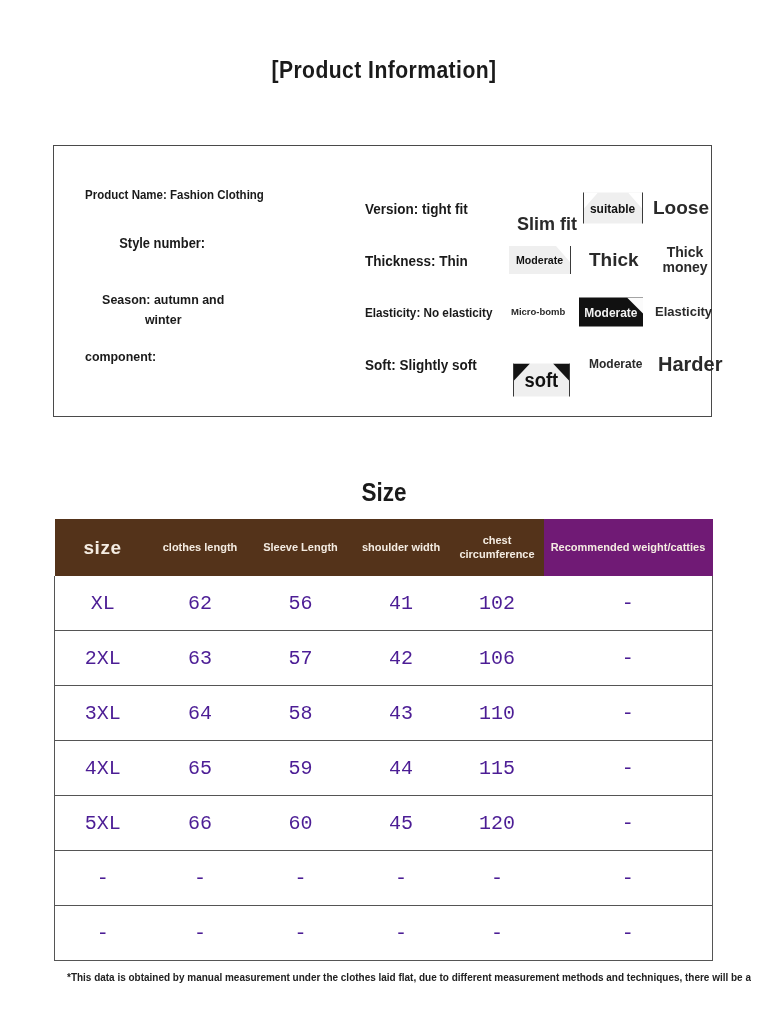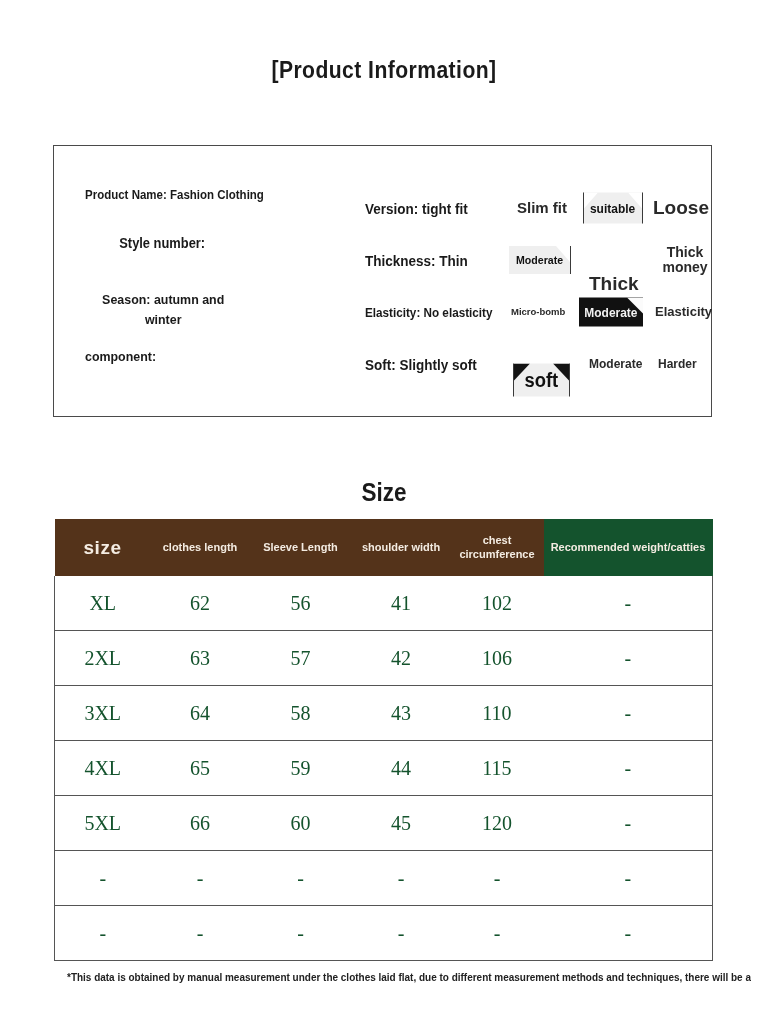--- a/index.html
+++ b/index.html
@@ -212,23 +212,23 @@
     border: none;
   }
   .size-table th.size-col {
     font-size: 19px;
     letter-spacing: 0.5px;
   }
   .size-table td {
     height: 52px;
     text-align: center;
     vertical-align: middle;
-    font-family: Liberation Serif, serif;
+    font-family: Liberation Mono, monospace;
     font-size: 20px;
-    color: #14532d;
+    color: #4c1d95;
     border-bottom: 1.5px solid #555;
     border-left: 1.5px solid #555;
     border-right: 1.5px solid #555;
   }
   .size-table tr td:not(:first-child):not(:last-child) {
     border-left: none;
     border-right: none;
   }
   .size-table tr td:first-child { border-right: none; }
   .size-table tr td:last-child  { border-left: none; }
@@ -262,38 +262,38 @@
     <div class="row r2">Style number:</div>
     <div class="row r3">Season: autumn and winter</div>
     <div class="row r4">component:</div>
   </div>
 
   <div class="attr-rows">
 
     <div class="attr-row">
       <div class="attr-label" style="font-size:15px;">Version: tight fit</div>
       <div class="attr-opts">
-        <div class="opt" style="left:4px; font-size:15px;">Slim fit</div>
+        <div class="opt" style="left:4px; font-size:18px;margin-top:16px;">Slim fit</div>
         <div class="chip light" style="left:70px; width:60px; height:31px; font-size:13px;">
           <span class="curl-l"></span>
           <span class="curl-r"></span>
           <span class="chip-text">suitable</span>
         </div>
         <div class="opt" style="left:140px; font-size:19px;">Loose</div>
       </div>
     </div>
 
     <div class="attr-row">
       <div class="attr-label" style="font-size:15px;">Thickness: Thin</div>
       <div class="attr-opts">
         <div class="chip light" style="left:-4px; width:62px; height:28px; font-size:11.5px; border-left:none;">
           <span class="curl-r"></span>
           <span class="chip-text">Moderate</span>
         </div>
-        <div class="opt" style="left:76px; font-size:19px;margin-top:24px;">Thick</div>
+        <div class="opt" style="left:76px; font-size:19px;">Thick</div>
         <div class="opt" style="left:148px; width:48px; font-size:14px; white-space:normal;">Thick money</div>
       </div>
     </div>
 
     <div class="attr-row">
       <div class="attr-label" style="font-size:13px;">Elasticity: No elasticity</div>
       <div class="attr-opts">
         <div class="opt" style="left:-2px; font-size:9.5px;">Micro-bomb</div>
         <div class="chip dark" style="left:66px; width:64px; height:29px; font-size:13px;">
           <span class="curl-r"></span>
@@ -305,21 +305,21 @@
 
     <div class="attr-row">
       <div class="attr-label" style="font-size:15px;">Soft: Slightly soft</div>
       <div class="attr-opts">
         <div class="chip dark-corners" style="left:0px; width:57px; height:33px; font-size:20px;">
           <span class="curl-l"></span>
           <span class="curl-r"></span>
           <span class="chip-text">soft</span>
         </div>
         <div class="opt" style="left:76px; font-size:12px;">Moderate</div>
-        <div class="opt" style="left:145px; font-size:12px;">Harder</div>
+        <div class="opt" style="left:145px; font-size:20px;">Harder</div>
       </div>
     </div>
 
   </div>
 </div>
 
 <div class="size-heading">Size</div>
 
 <table class="size-table">
   <colgroup>
@@ -330,21 +330,21 @@
     <col style="width:93px">
     <col style="width:169px">
   </colgroup>
   <thead>
     <tr>
       <th class="size-col" style="background: rgb(84, 51, 26);">size</th>
       <th style="background: rgb(84, 51, 26);">clothes length</th>
       <th style="background: rgb(84, 51, 26);">Sleeve Length</th>
       <th style="background: rgb(84, 51, 26);">shoulder width</th>
       <th style="background: rgb(84, 51, 26);">chest circumference</th>
-      <th style="background: #14532d;">Recommended weight/catties</th>
+      <th style="background: #701a75;">Recommended weight/catties</th>
     </tr>
   </thead>
   <tbody>
       <tr>
         <td>XL</td>
         <td>62</td>
         <td>56</td>
         <td>41</td>
         <td>102</td>
         <td>-</td>

